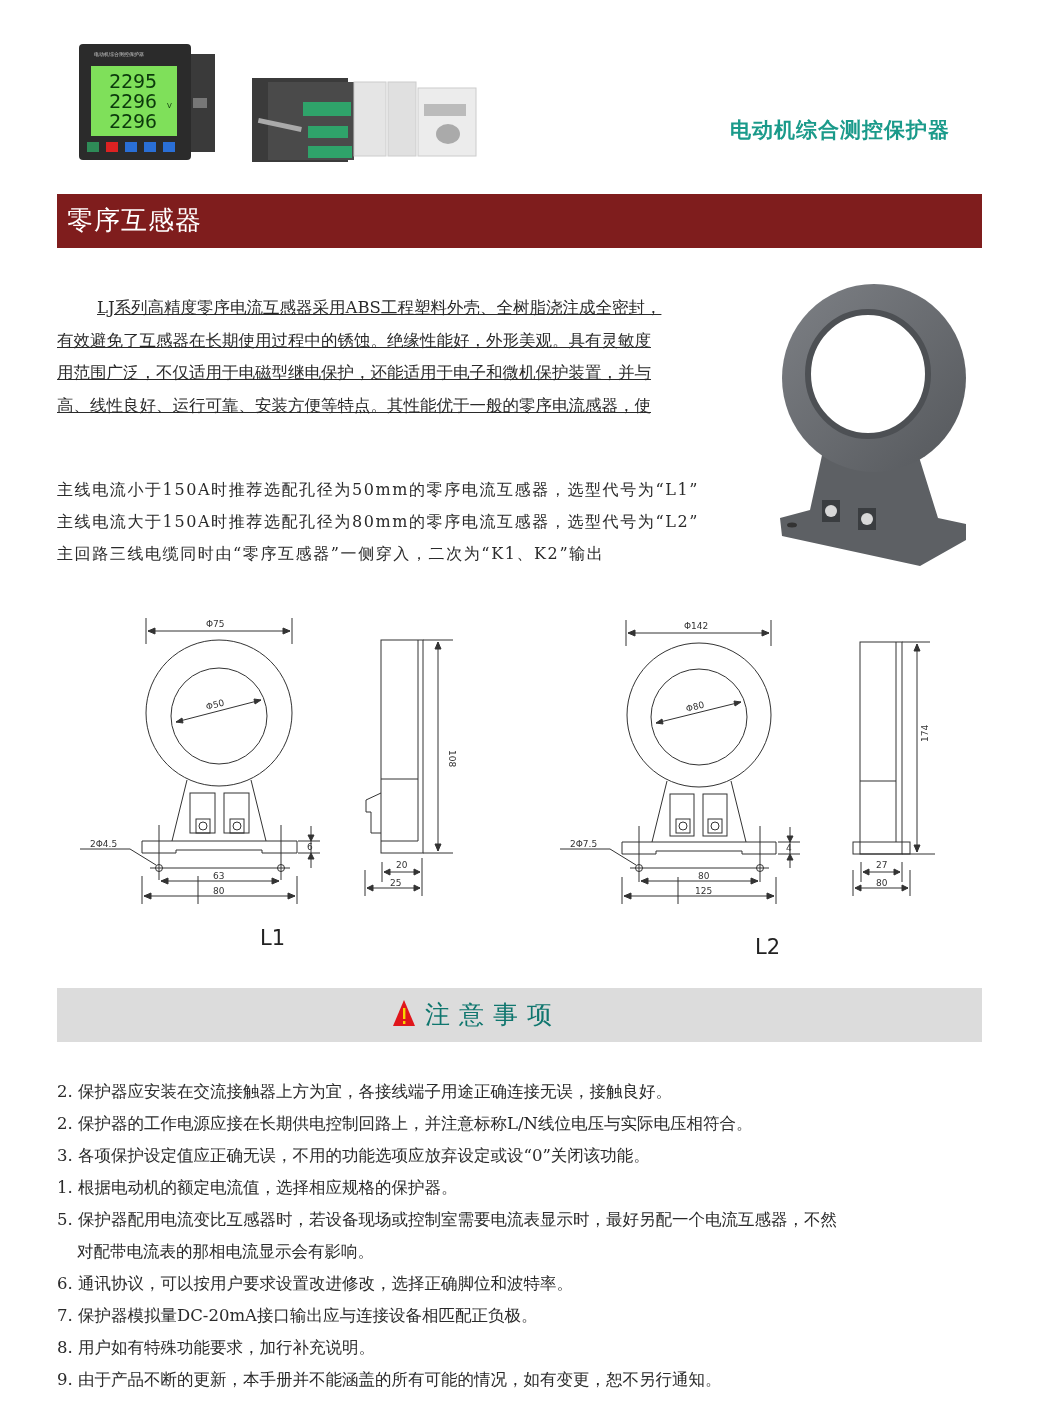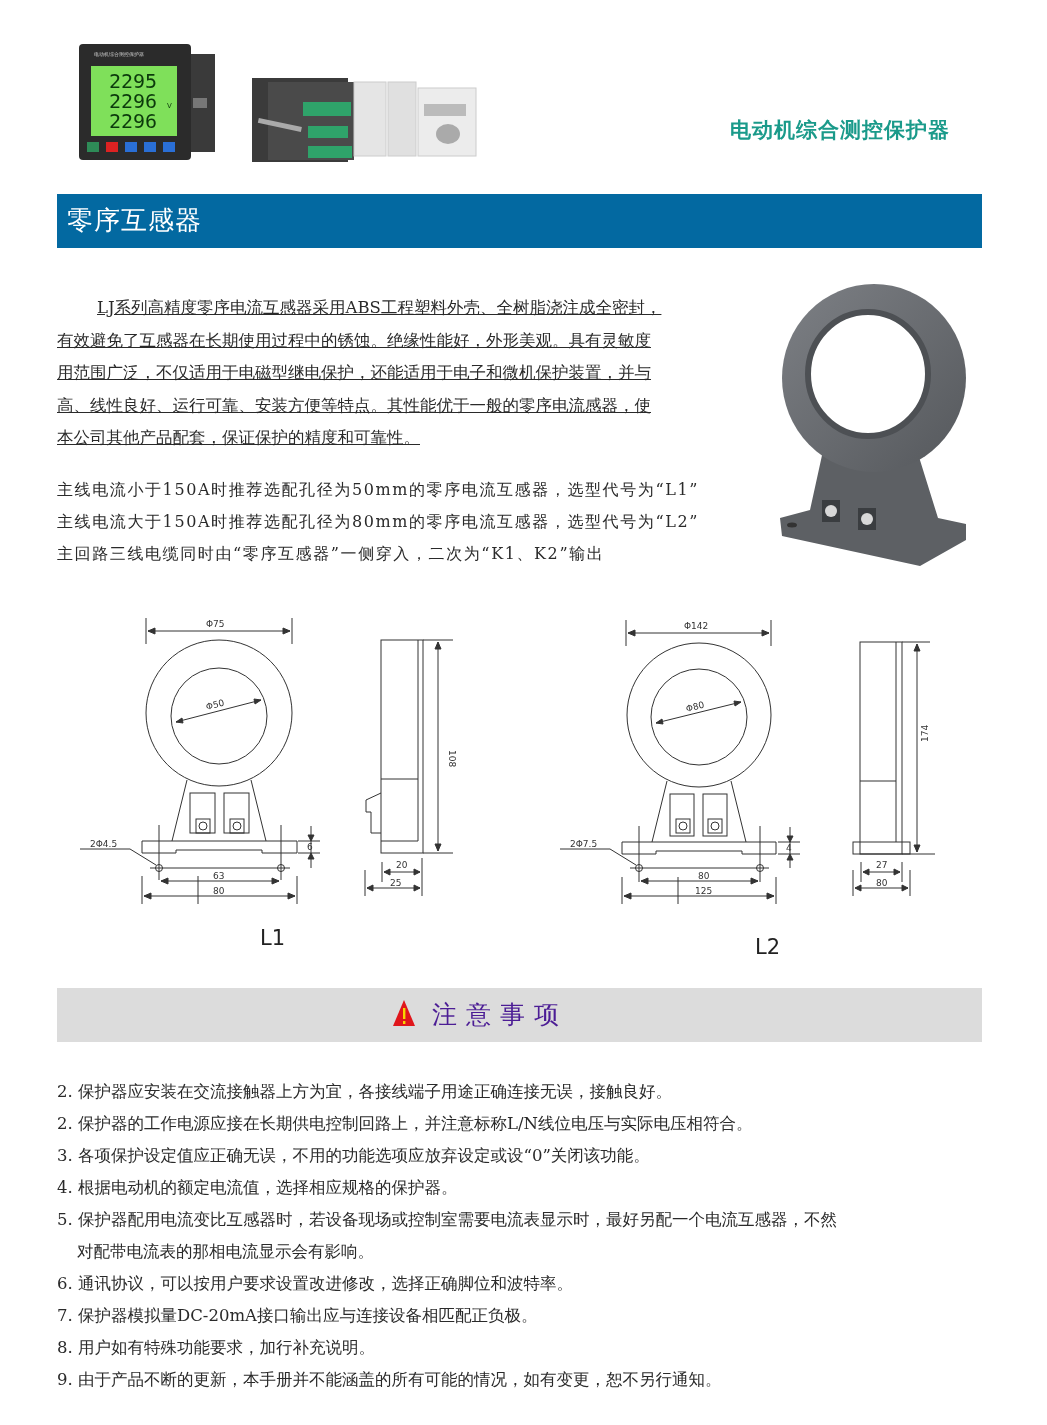--- a/index.html
+++ b/index.html
@@ -1,30 +1,30 @@
 <!DOCTYPE html>
 <html><head>
 <meta charset="utf-8">
 <style>
   html, body { margin:0; padding:0; background:#ffffff; }
   body { width:1047px; height:1425px; position:relative; overflow:hidden;
          font-family:"DejaVu Serif","Liberation Serif",serif; color:#222; }
   .abs { position:absolute; }
   .brand-title { left:730px; top:116px; font-family:"DejaVu Sans","Liberation Sans",sans-serif;
                  font-weight:bold; font-size:21px; color:#1a9a8a; letter-spacing:1px; }
-  .section-band { left:57px; top:194px; width:925px; height:54px; background:#0369a1; }
+  .section-band { left:57px; top:194px; width:925px; height:54px; background:#7f1d1d; }
   .section-band .t { position:absolute; left:10px; top:9px; font-family:"DejaVu Sans","Liberation Sans",sans-serif;
                  font-size:26px; color:#ffffff; letter-spacing:1px; }
   .para { left:57px; top:292px; width:695px; font-size:16.5px; line-height:32.5px; color:#2a2a2a; text-align:justify;text-decoration:underline; }
   .para .ind { display:inline-block; width:40px; }
   .sel { left:57px; top:474px; width:700px; font-size:16px; line-height:32px; color:#2a2a2a; letter-spacing:1.6px; }
   .sel div { white-space:nowrap; }
   .notice-band { left:57px; top:988px; width:925px; height:54px; background:#dcdcdc; }
   .notice-band .inner { position:absolute; left:335px; top:10px; display:flex; align-items:center; }
-  .notice-band .t { font-family:"DejaVu Sans","Liberation Sans",sans-serif; font-size:25px; color:#4c1d95; letter-spacing:9px; margin-left:16px; }
+  .notice-band .t { font-family:"DejaVu Sans","Liberation Sans",sans-serif; font-size:25px; color:#0f766e; letter-spacing:9px; margin-left:9px; }
   .notes { left:57px; top:1076px; width:930px; font-size:16.5px; line-height:32px; color:#2a2a2a; }
   .notes .item { white-space:nowrap; }
   .notes .cont { padding-left:20px; white-space:nowrap; }
   .lbl { font-family:"DejaVu Sans","Liberation Sans",sans-serif; fill:#333; }
   .drawing-label { font-family:"DejaVu Sans","Liberation Sans",sans-serif; font-size:21px; color:#222; }
 </style>
 </head>
 <body>
 
 <div class="abs" style="left:58px;top:42px;width:138px;height:122px;margin-left:21px;">
@@ -65,21 +65,20 @@
 
 <div class="abs section-band">
   <div class="t">零序互感器</div>
 </div>
 
 <div class="abs para">
   <div><span class="ind"></span><span>LJ系列高精度零序电流互感器采用ABS工程塑料外壳、全树脂浇注成全密封，</span></div>
   <div>有效避免了互感器在长期使用过程中的锈蚀。绝缘性能好，外形美观。具有灵敏度</div>
   <div>用范围广泛，不仅适用于电磁型继电保护，还能适用于电子和微机保护装置，并与</div>
   <div>高、线性良好、运行可靠、安装方便等特点。其性能优于一般的零序电流感器，使</div>
-  <div>本公司其他产品配套，保证保护的精度和可靠性。</div>
 </div>
 
 <div class="abs sel">
   <div>主线电流小于150A时推荐选配孔径为50mm的零序电流互感器，选型代号为“L1”</div>
   <div>主线电流大于150A时推荐选配孔径为80mm的零序电流互感器，选型代号为“L2”</div>
   <div>主回路三线电缆同时由“零序互感器”一侧穿入，二次为“K1、K2”输出</div>
 </div>
 
 <div class="abs" style="left:770px;top:278px;width:210px;height:300px;">
   <svg width="210" height="300" viewBox="0 0 210 300">
@@ -248,20 +247,20 @@
       </svg>
     </span>
     <span class="t">注意事项</span>
   </div>
 </div>
 
 <div class="abs notes">
   <div class="item">2. 保护器应安装在交流接触器上方为宜，各接线端子用途正确连接无误，接触良好。</div>
   <div class="item">2. 保护器的工作电源应接在长期供电控制回路上，并注意标称L/N线位电压与实际电压相符合。</div>
   <div class="item">3. 各项保护设定值应正确无误，不用的功能选项应放弃设定或设“0”关闭该功能。</div>
-  <div class="item">4. 根据电动机的额定电流值，选择相应规格的保护器。</div>
+  <div class="item">1. 根据电动机的额定电流值，选择相应规格的保护器。</div>
   <div class="item">5. 保护器配用电流变比互感器时，若设备现场或控制室需要电流表显示时，最好另配一个电流互感器，不然</div>
   <div class="cont">对配带电流表的那相电流显示会有影响。</div>
   <div class="item">6. 通讯协议，可以按用户要求设置改进修改，选择正确脚位和波特率。</div>
   <div class="item">7. 保护器模拟量DC-20mA接口输出应与连接设备相匹配正负极。</div>
   <div class="item">8. 用户如有特殊功能要求，加行补充说明。</div>
   <div class="item">9. 由于产品不断的更新，本手册并不能涵盖的所有可能的情况，如有变更，恕不另行通知。</div>
 </div>
 
 </body></html>

